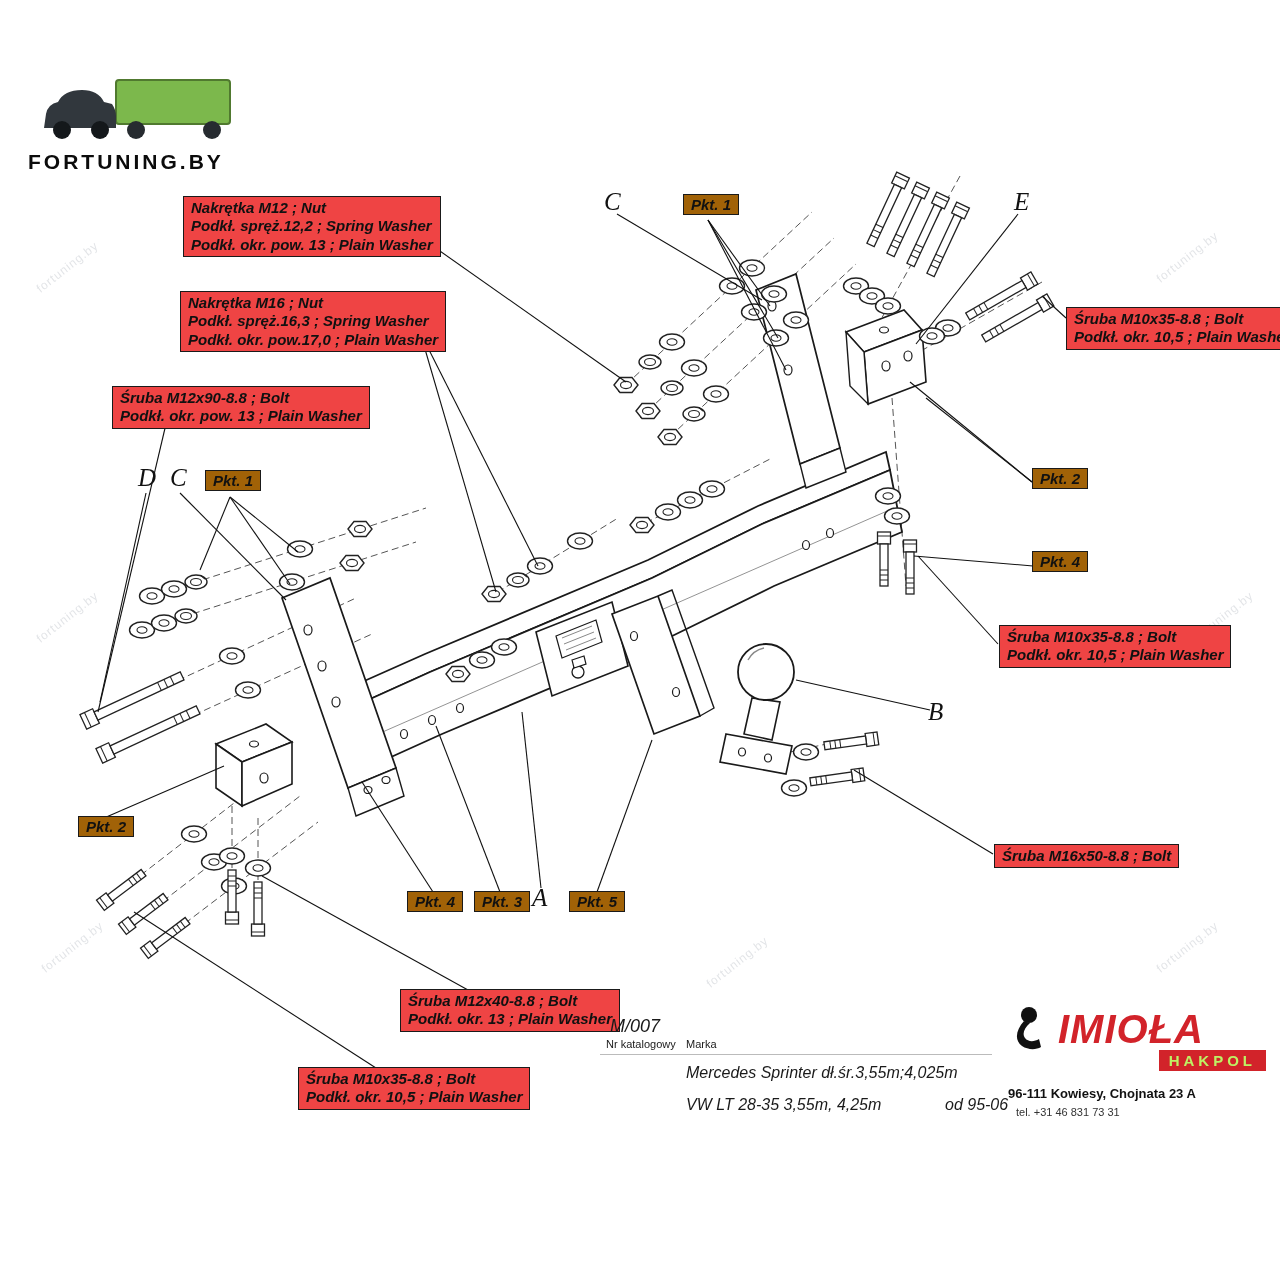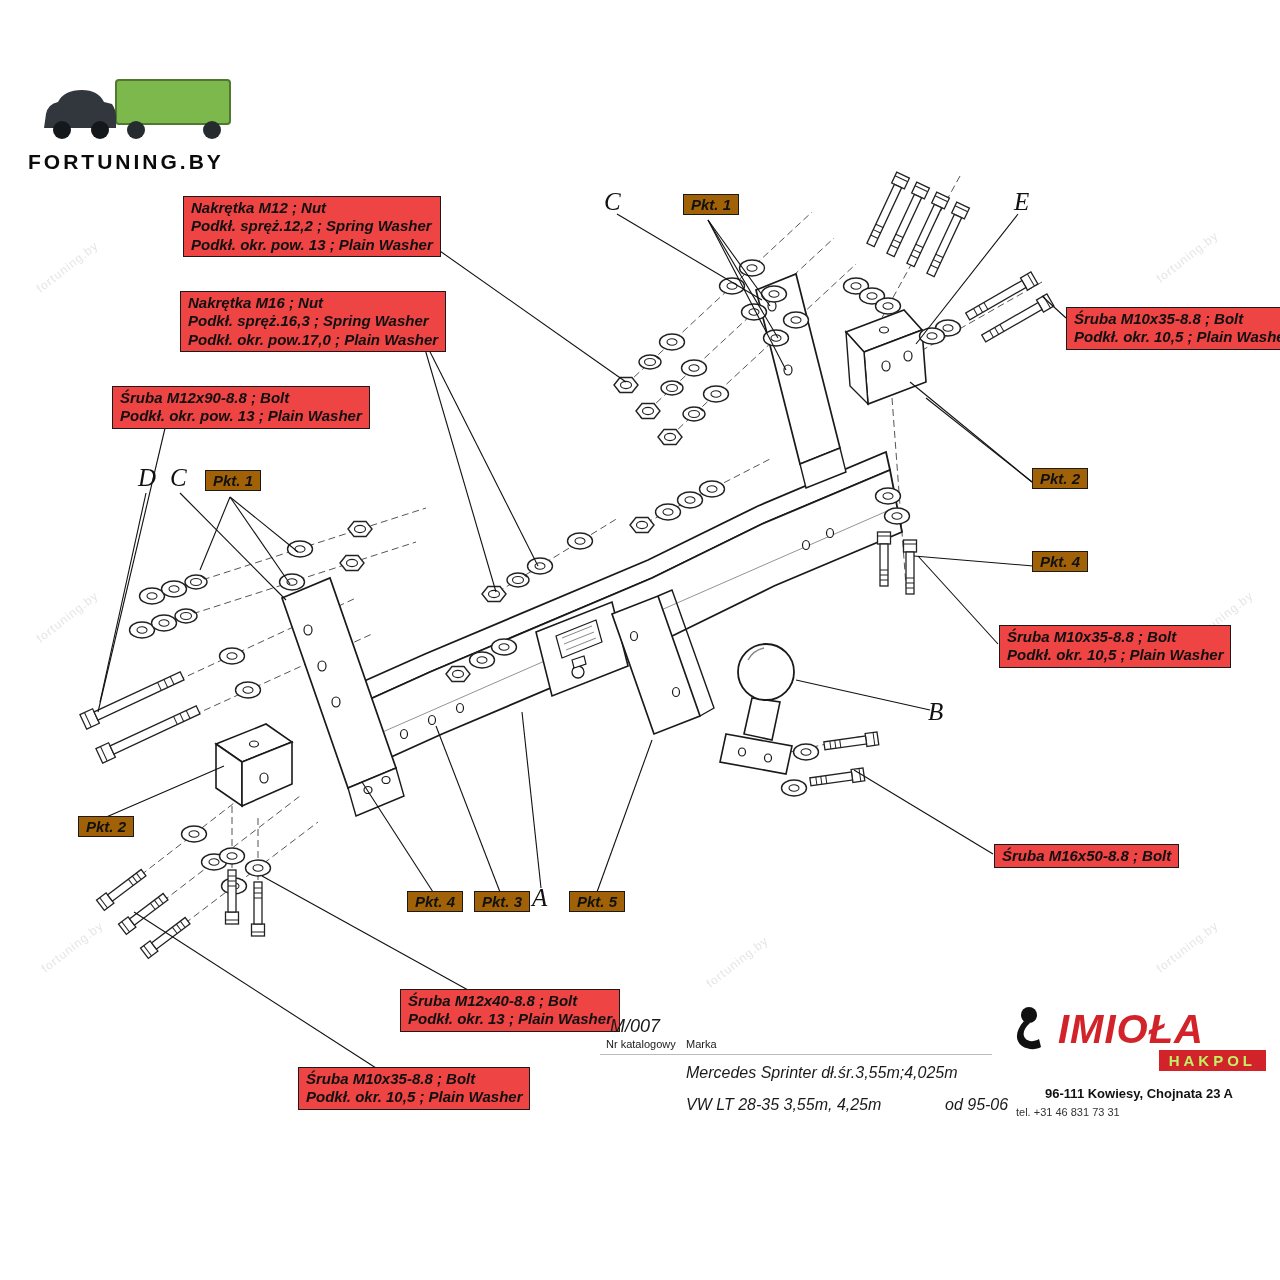--- a/index.html
+++ b/index.html
@@ -22,21 +22,21 @@
   .tb-h{font-size:11px}
   .tb-i{font-style:italic;font-size:16px}
   .tb-cat{font-style:italic;font-size:18px}
   .tb-rule{position:absolute;z-index:4;left:600px;top:1054px;width:392px;height:1px;background:#bbb}
   
   .mfr{position:absolute;left:1008px;top:1006px;width:262px;height:130px;z-index:5}
   .mfr-row{display:flex;align-items:center;gap:14px}
   .mfr-name{font-style:italic;font-weight:bold;font-size:40px;letter-spacing:1px;line-height:1}
   .mfr-bar{position:absolute;right:4px;top:44px;color:#bef264;font-weight:bold;font-size:15px;
            letter-spacing:4px;padding:2px 10px}
-  .mfr-addr{position:absolute;top:80px;width:100%;text-align:center;font-weight:bold;font-size:13px}
+  .mfr-addr{position:absolute;top:80px;width:100%;text-align:left;font-weight:bold;font-size:13px}
   .mfr-tel{position:absolute;top:100px;left:8px;font-size:11px;color:#333}
 </style>
 </head>
 <body>
 
 <div class="stage">
 
   <svg class="drawing" width="1280" height="1280" viewBox="0 0 1280 1280">
     <defs>
       <g id="washer">

